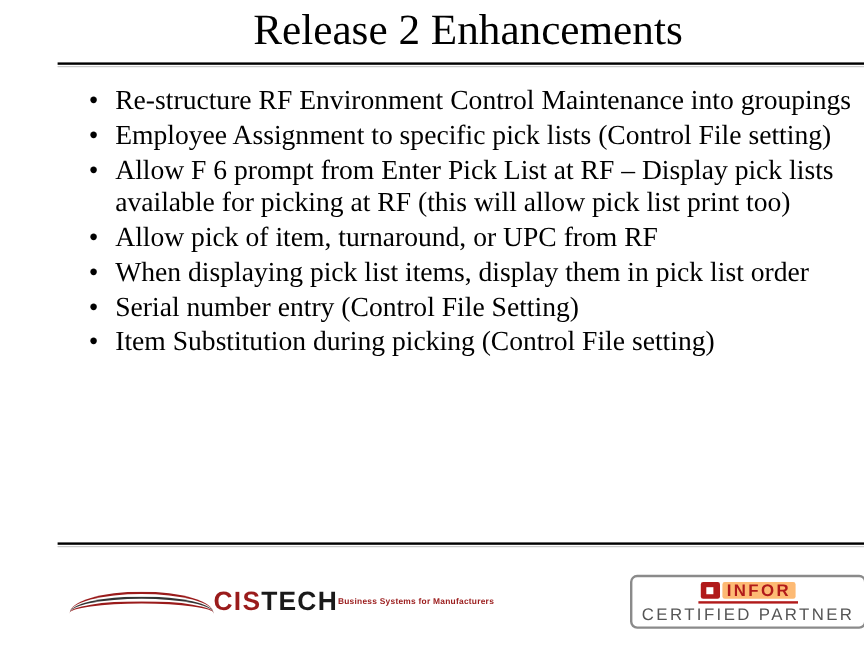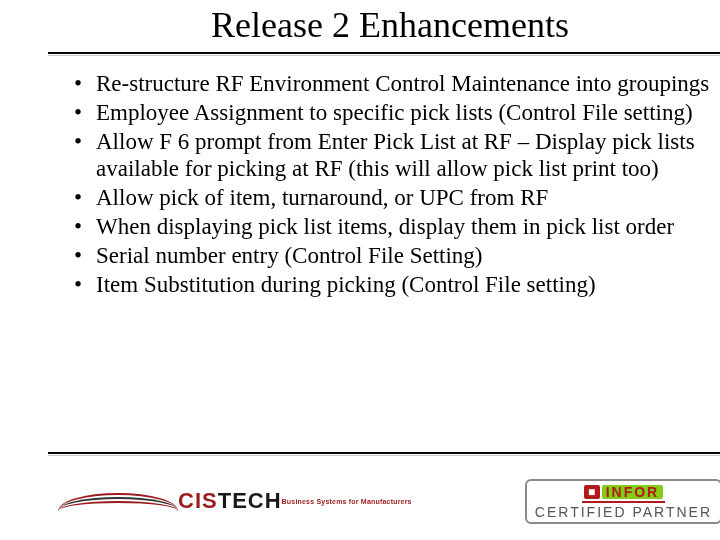--- a/index.html
+++ b/index.html
@@ -159,21 +159,21 @@
     display: inline-flex;
     align-items: center;
     justify-content: center;
   }
   .logo-right .brand-text {
     font-family: Arial, sans-serif;
     font-weight: 900;
     font-size: 14px;
     letter-spacing: 2px;
     color: #b11a1a;
-    background: #84cc16;
+    background: #fdba74;
     padding: 0 4px;
     border-radius: 2px;
   }
   .logo-right .cert {
     font-family: Arial, sans-serif;
     font-size: 14px;
     letter-spacing: 2px;
     color: #555;
     margin-top: 2px;
   }

